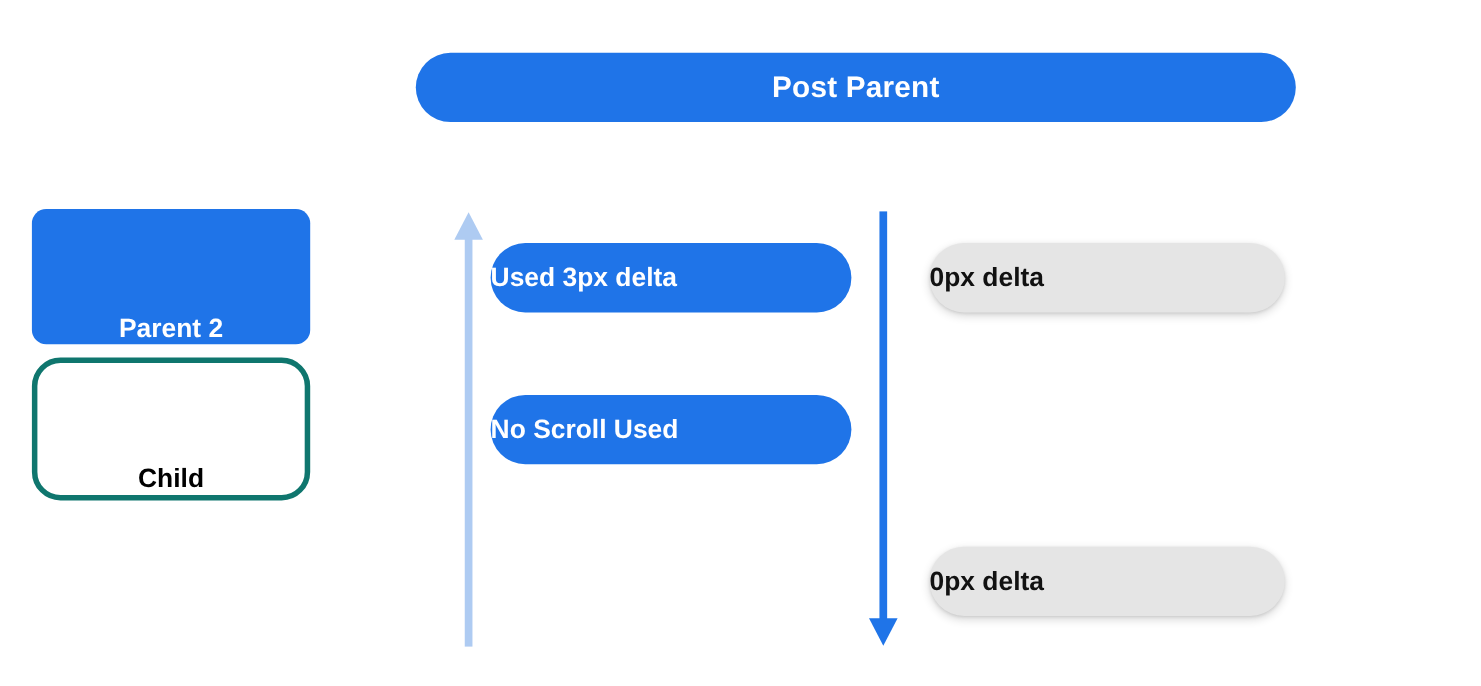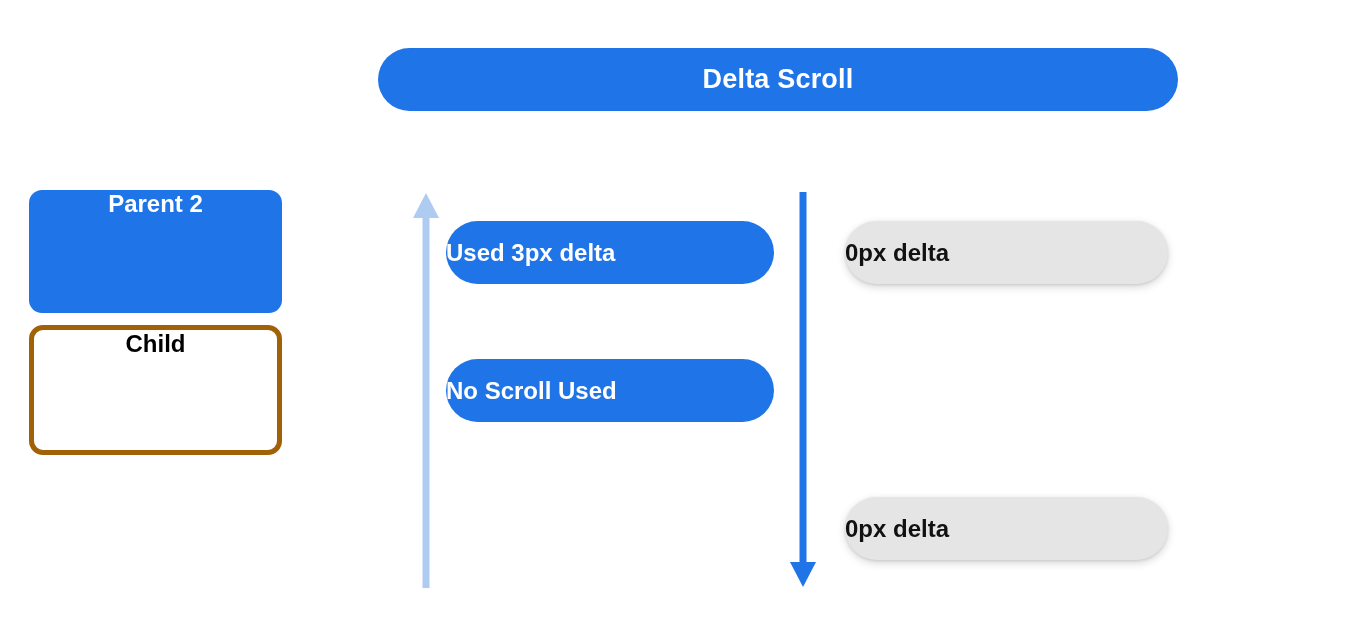--- a/index.html
+++ b/index.html
@@ -44,38 +44,38 @@
     position: absolute;
     left: 29px;
     top: 190px;
     width: 253px;
   }
   .stack-box {
     width: 253px;
     height: 123px;
     border-radius: 13px;
     display: flex;
-    align-items: flex-start;
+    align-items: flex-end;
     justify-content: center;
     box-sizing: border-box;
     margin-bottom: 12px;
   }
   .stack-box.filled {
     background: #1f74e8;
   }
   .stack-box.filled .box-label {
     color: #ffffff;
     font-size: 24px;
     font-weight: bold;
   }
   .stack-box.outlined {
     background: #ffffff;
-    border: 5px solid #a16207;
+    border: 5px solid #0f766e;
     height: 130px;
-    border-radius: 14px;
+    border-radius: 26px;
     margin-bottom: 0;
   }
   .stack-box.outlined .box-label {
     color: #000000;
     font-size: 24px;
     font-weight: bold;
   }
 
   
   .arrow {
@@ -124,21 +124,21 @@
   #pill-no-delta    { left: 446px;  top: 359px; width: 328px; }
   #pill-delta-top   { left: 845px;  top: 221px; width: 323px; }
   #pill-delta-bot   { left: 845px;  top: 497px; width: 323px; }
 </style>
 </head>
 <body>
 
 <div class="canvas">
 
   <div class="title-bar">
-    <span class="title-text">Delta Scroll</span>
+    <span class="title-text">Post Parent</span>
   </div>
 
   <div class="stack">
 
     <div class="stack-box filled">
       <span class="box-label">Parent 2</span>
     </div>
 
 
     <div class="stack-box outlined">

